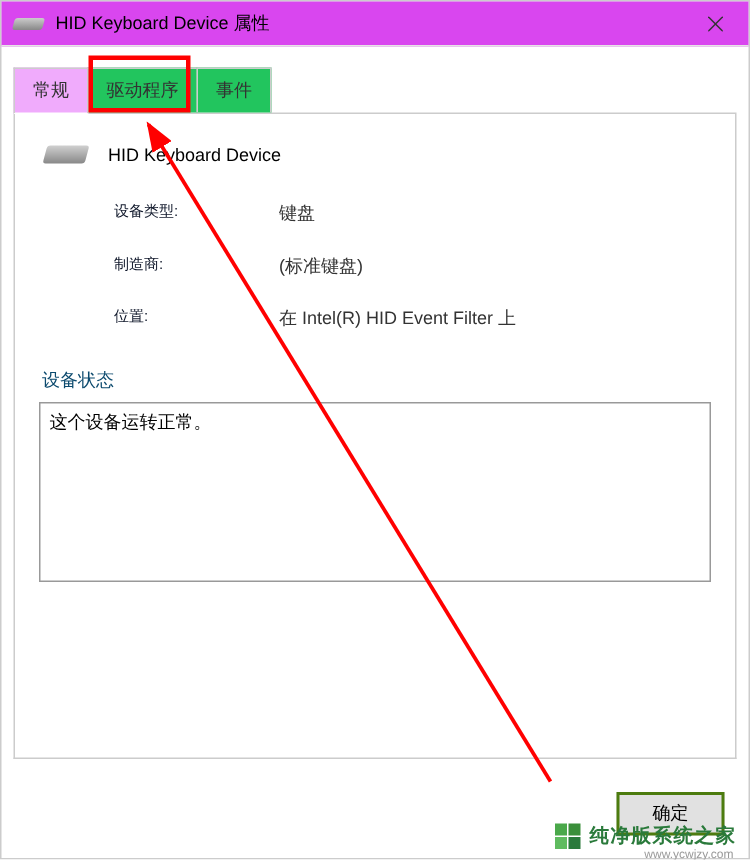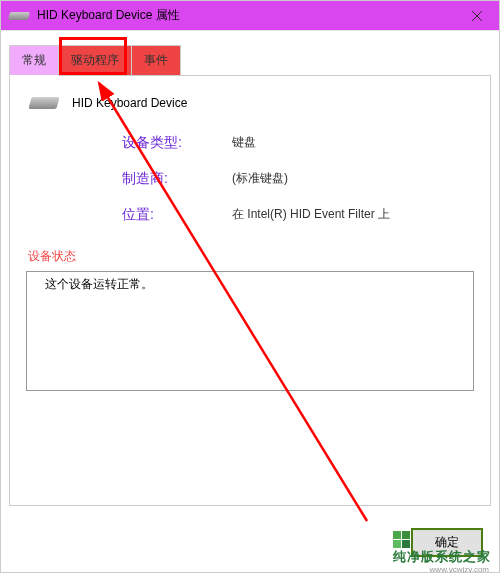--- a/index.html
+++ b/index.html
@@ -64,21 +64,21 @@
     .tabs {
       display: flex;
       border-bottom: 1px solid #ccc;
       position: relative;
       margin-top: 6px;
     }
     .tab {
       padding: 6px 12px;
       font-size: 12px;
       cursor: pointer;
-      background: #ef4444;
+      background: #22c55e;
       border: 1px solid #ccc;
       border-bottom: none;
       margin-right: -1px;
       position: relative;
       color: #333;
     }
     .tab.active {
       background: #f0abfc;
       border-bottom: 1px solid #fff;
       margin-bottom: -1px;
@@ -123,42 +123,41 @@
     .info-table {
       margin-left: 50px;
       margin-bottom: 24px;
     }
     .info-row {
       display: flex;
       margin-bottom: 18px;
     }
     .info-label {
       width: 110px;
-      color: #6d28d9;
-      font-size: 14px;
-      margin-left: 46px;
+      color: #0f172a;
+      font-size: 10px;
     }
     .info-value {
       color: #333;
       font-size: 12px;
     }
     .status-section {
       margin-top: 4px;
     }
     .status-label {
       font-size: 12px;
       margin-bottom: 6px;
       margin-left: 2px;
-      color: #ef4444;
+      color: #0c4a6e;
     }
     .status-box {
       width: 100%;
       height: 120px;
       border: 1px solid #999;
-      padding: 4px 18px;
+      padding: 4px 6px;
       font-size: 12px;
       color: #000;
       background: #fff;
       resize: none;
       font-family: Liberation Serif, serif;
       overflow: auto;
     }
     .button-bar {
       position: absolute;
       bottom: 10px;
@@ -185,23 +184,22 @@
       width: 300px;
       height: 450px;
       z-index: 9;
       pointer-events: none;
     }
     .watermark {
       position: absolute;
       bottom: 6px;
       right: 8px;
       display: flex;
-      align-items: flex-start;
+      align-items: flex-end;
       z-index: 20;
-      flex-direction: column;
     }
     .wm-logo {
       display: grid;
       grid-template-columns: 8px 8px;
       grid-template-rows: 8px 8px;
       gap: 1px;
       margin-right: 6px;
     }
     .wm-sq {
       width: 8px;

